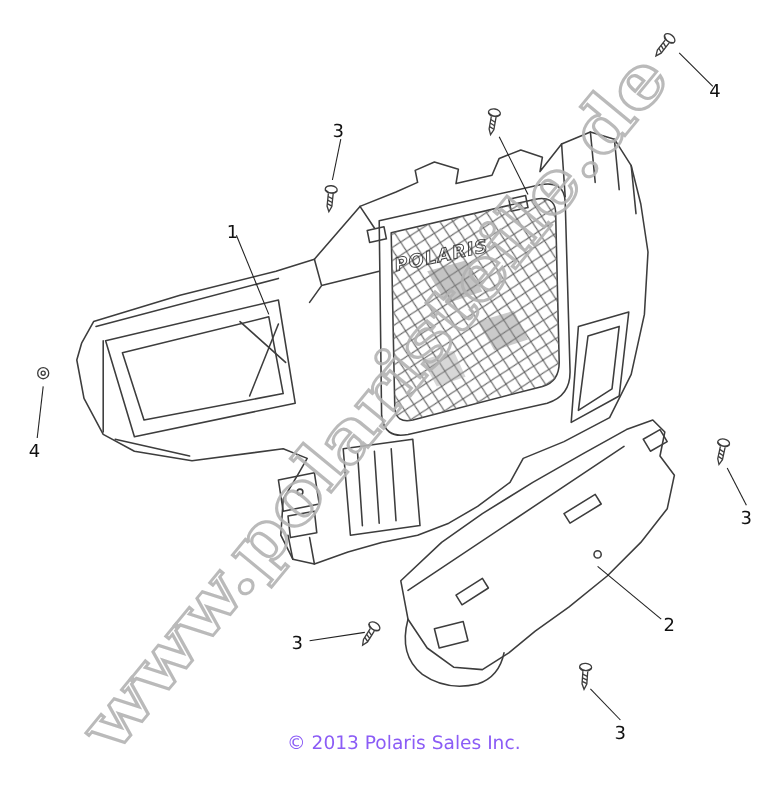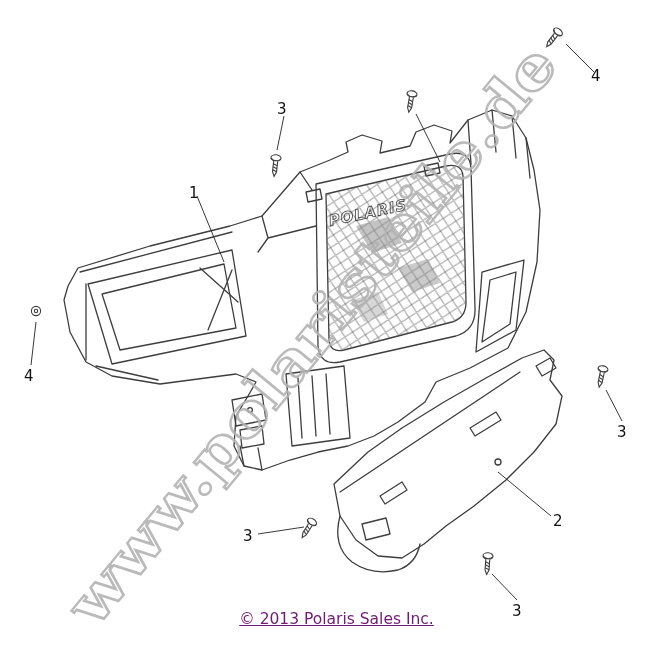--- a/index.html
+++ b/index.html
@@ -17,23 +17,22 @@
     color:#111;
     font-family:"DejaVu Sans", sans-serif;
     user-select:none;
   }
   .copyright {
     position:absolute;
     left:24px; right:0;
     top:610px;
     text-align:center;
     font-size:15.5px;
-    color:#701a75;
+    color:#8b5cf6;
     font-family:"DejaVu Sans", sans-serif;
-    text-decoration:underline;
   }
 </style>
 </head>
 <body>
 
 <div class="stage">
 
   <svg width="649" height="669" viewBox="0 0 649 669" xmlns="http://www.w3.org/2000/svg">
     <defs>
       <pattern id="mesh" width="13" height="13" patternUnits="userSpaceOnUse" patternTransform="rotate(12 390 250)">

